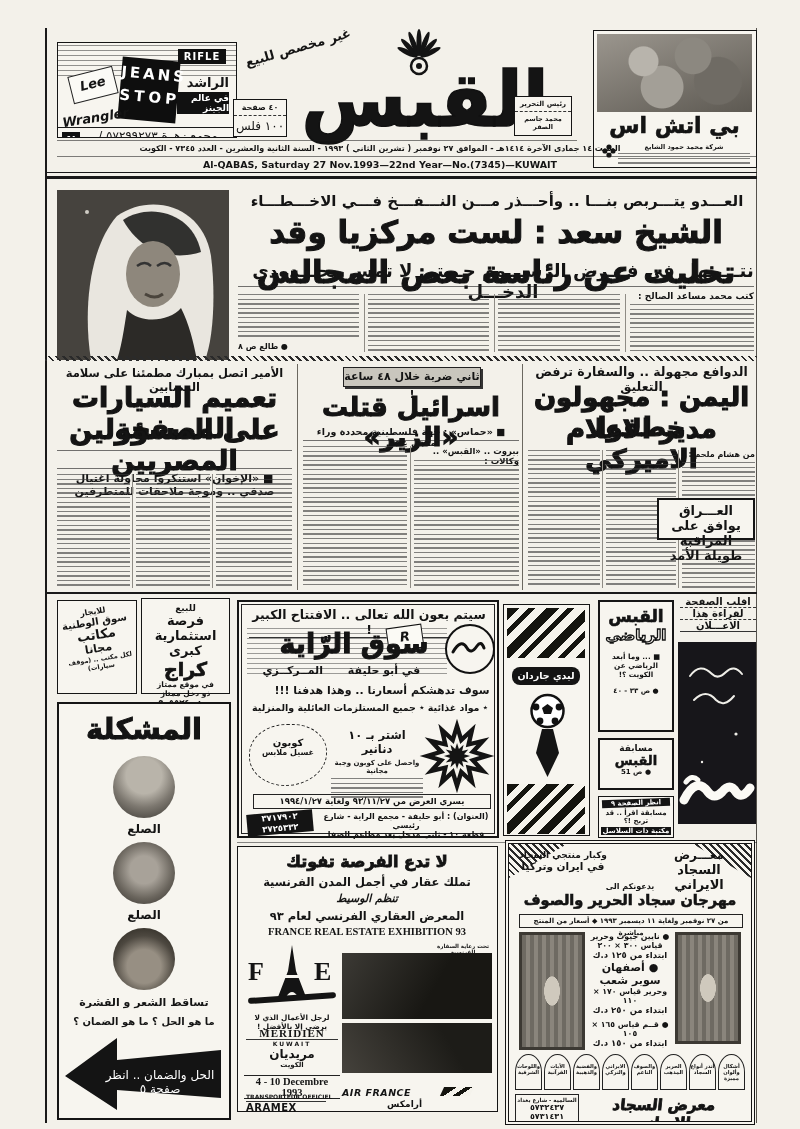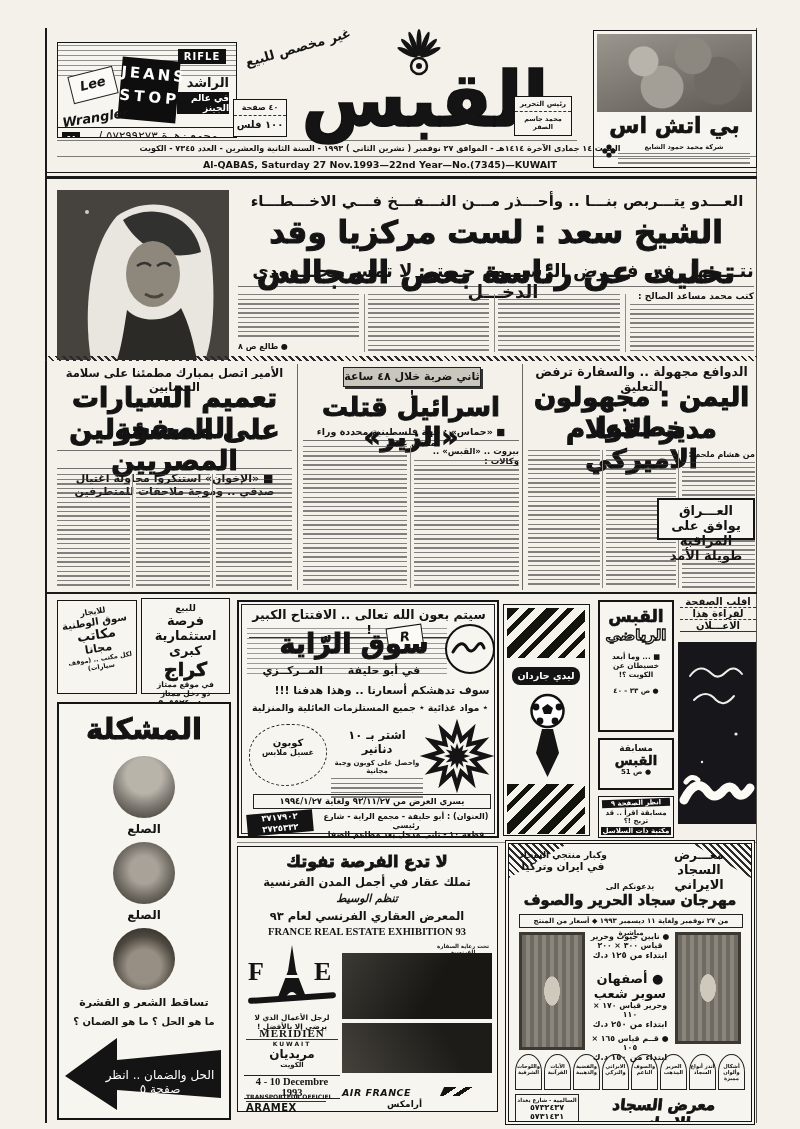--- a/index.html
+++ b/index.html
@@ -73,21 +73,21 @@
         <circle cx="23" cy="38" r="8" fill="none" stroke="#141414" stroke-width="2.5"></circle>
         <circle cx="23" cy="38" r="3"></circle>
       </g>
     </svg>
   </div>
 
   <div class="abs ar c" style="left:290px;top:62px;width:270px;font-size:76px;font-weight:900;-webkit-text-stroke:1.5px #111;line-height:1">القبس</div>
 
   <div class="abs box ar c" style="left:233px;top:99px;width:54px;height:38px">
     <div style="font-size:8px;font-weight:900;border-bottom:1px dashed #333;padding:3px 0">٤٠ صفحة</div>
-    <div style="font-size:10px;font-weight:700;padding:3px 0">١٠٠ فلس</div>
+    <div style="font-size:12px;font-weight:400;padding:3px 0">١٠٠ فلس</div>
   </div>
 
   <div class="abs box ar c" style="left:514px;top:96px;width:58px;height:40px">
     <div style="font-size:7px;font-weight:900;border-bottom:1px dashed #333;padding:3px 0">رئيس التحرير</div>
     <div style="font-size:6.5px;font-weight:900;padding:3px 0">محمد جاسم الصقر</div>
   </div>
 
   <div class="abs box" style="left:593px;top:30px;width:164px;height:138px;overflow:hidden">
     <div class="abs photo" style="left:3px;top:3px;width:155px;height:78px"></div>
     <div class="abs ar c" style="left:3px;top:82px;width:155px;font-size:22px;font-weight:900;-webkit-text-stroke:.6px #111">بي اتش اس</div>
@@ -272,21 +272,21 @@
           <circle cx="30" cy="30" r="3.4" fill="#111"></circle>
         <polygon points="17,38 28,38 34,62 22.5,86 11,62" fill="#141414"></polygon>
       </svg>
     </div>
     <div class="abs stripe" style="left:3px;top:179px;width:78px;height:50px"></div>
   </div>
 
   <div class="abs box c" style="left:598px;top:600px;width:76px;height:132px;border-width:2px">
     <div class="ar" style="font-size:17px;font-weight:900;-webkit-text-stroke:.6px #111;margin-top:4px">القبس</div>
     <div class="ar" style="font-size:15px;font-weight:900;color:#f7f5ef;-webkit-text-stroke:1.3px #111">الرياضي</div>
-    <div class="ar" style="font-size:7.3px;font-weight:900;margin-top:8px;padding:0 3px">■ ... وما أبعد خسيطان عن الكويت ؟!</div>
+    <div class="ar" style="font-size:7.3px;font-weight:900;margin-top:8px;padding:0 3px">■ ... وما أبعد الرياضي عن الكويت ؟!</div>
     <div class="ar" style="font-size:7px;font-weight:900;margin-top:8px">● ص ٣٣ - ٤٠</div>
   </div>
   <div class="abs box c" style="left:598px;top:738px;width:76px;height:52px;border-width:2px">
     <div class="ar" style="font-size:9px;font-weight:900;margin-top:3px">مسابقة</div>
     <div class="ar" style="font-size:13px;font-weight:900;-webkit-text-stroke:.5px #111">القبس</div>
     <div class="ar" style="font-size:7px;font-weight:900">● ص 51</div>
   </div>
   <div class="abs box c" style="left:598px;top:796px;width:76px;height:42px">
     <div class="ar" style="font-size:6.8px;font-weight:900;background:#141414;color:#fff;transform:rotate(-2deg);margin:2px 3px 0">انظر الصفحة ٩</div>
     <div class="ar" style="font-size:7px;font-weight:900;margin-top:2px">مسابقة اقرأ .. قد تربح !؟</div>
@@ -357,21 +357,21 @@
     </div>
     <div class="abs ar c" style="left:20px;top:38px;width:202px;font-size:8px;font-weight:bold">يدعونكم الى</div>
     <div class="abs ar c" style="left:6px;top:48px;width:230px;font-size:14.5px;font-weight:900;-webkit-text-stroke:.6px #111">مهرجان سجاد الحرير والصوف</div>
     <div class="abs ar c" style="left:10px;top:70px;width:222px;height:12px;border:1px solid #222;font-size:7px;font-weight:900;line-height:12px"><span>من ٢٧ نوفمبر ولغاية ١١ ديسمبر ١٩٩٣</span> ◆ <span>أسعار من المنتج مباشرة</span></div>
     <div class="abs carpet" style="left:10px;top:88px;width:66px;height:118px"></div>
     <div class="abs carpet" style="right:10px;top:88px;width:66px;height:112px"></div>
     <div class="abs ar c" style="left:80px;top:88px;width:82px">
       <div style="font-size:7.8px;font-weight:900">● نايين جيوت وحرير</div>
       <div style="font-size:7.8px;font-weight:900">قياس ٣٠٠ × ٢٠٠</div>
       <div style="font-size:8.5px;font-weight:900">ابتداء من ١٢٥ د.ك</div>
-      <div style="font-size:13px;font-weight:900;margin-top:11px">● أصفهان سوبر شعب</div>
+      <div style="font-size:11px;font-weight:900;margin-top:1px">● أصفهان سوبر شعب</div>
       <div style="font-size:7.8px;font-weight:900">وحرير قياس ١٧٠ × ١١٠</div>
       <div style="font-size:8.5px;font-weight:900">ابتداء من ٢٥٠ د.ك</div>
       <div style="font-size:7.8px;font-weight:900;margin-top:5px">● قــم قياس ١٦٥ × ١٠٥</div>
       <div style="font-size:8.5px;font-weight:900">ابتداء من ١٥٠ د.ك</div>
     </div>
     <div class="abs" style="left:6px;top:210px;width:230px;height:36px;display:flex;gap:2px;direction:rtl">
       <div class="ar c" style="flex:1;border:1px solid #222;border-radius:50% 50% 0 0;font-size:5.2px;font-weight:bold;padding-top:8px">أشكال وألوان مميزة</div>
       <div class="ar c" style="flex:1;border:1px solid #222;border-radius:50% 50% 0 0;font-size:5.2px;font-weight:bold;padding-top:8px">أندر أنواع السجاد</div>
       <div class="ar c" style="flex:1;border:1px solid #222;border-radius:50% 50% 0 0;font-size:5.2px;font-weight:bold;padding-top:8px">الحرير المذهب</div>
       <div class="ar c" style="flex:1;border:1px solid #222;border-radius:50% 50% 0 0;font-size:5.2px;font-weight:bold;padding-top:8px">والصوف الناعم</div>

